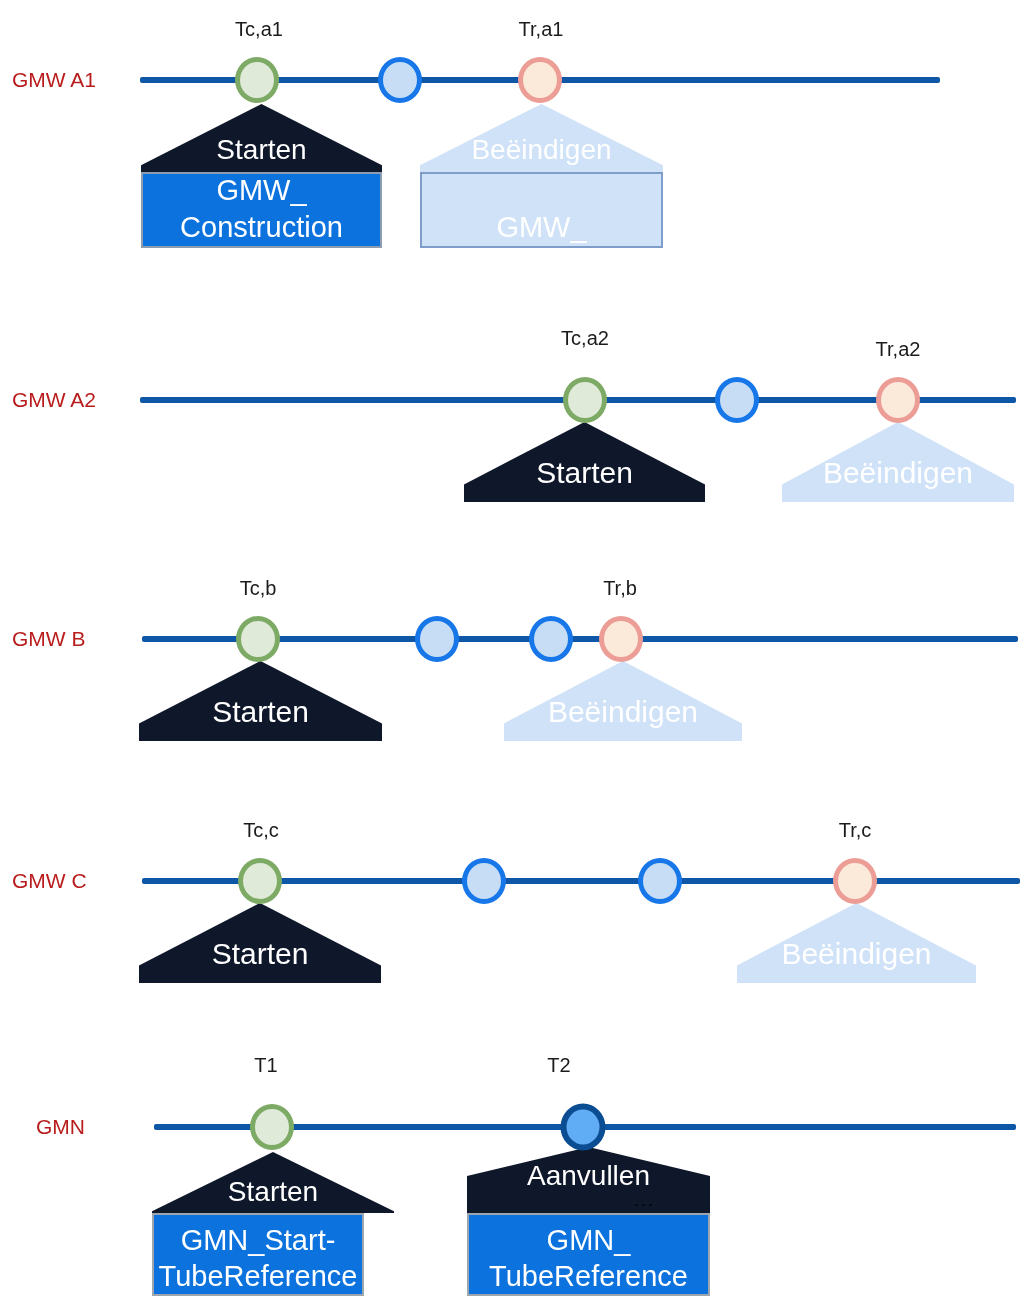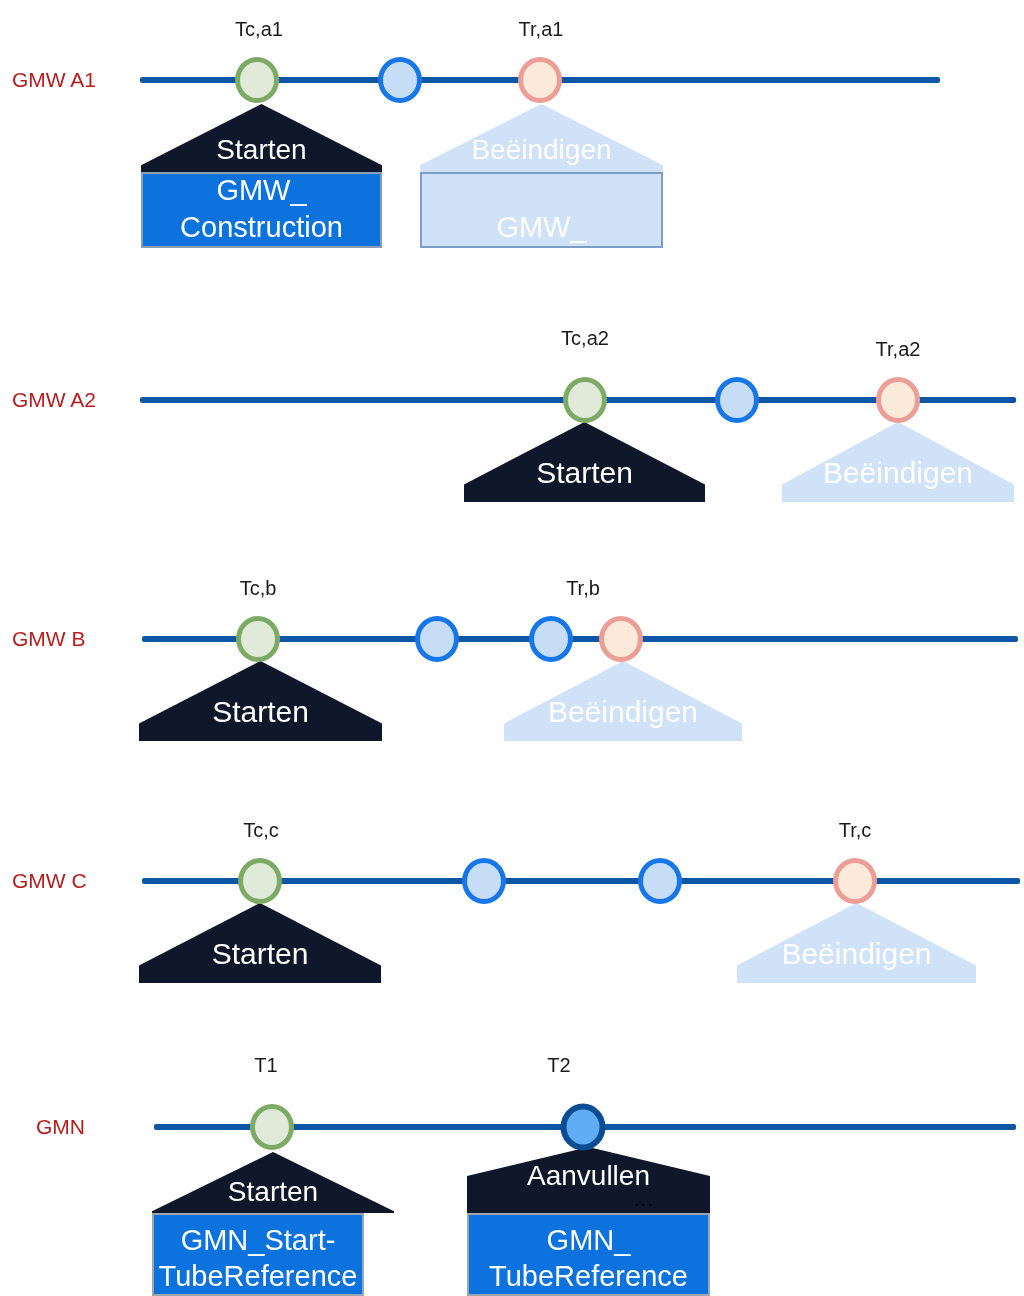--- a/index.html
+++ b/index.html
@@ -88,21 +88,21 @@
     <span>Beëindigen</span>
   </div>
 
   <div class="dot d-green" style="left:585px;top:400px"></div>
   <div class="dot d-blue" style="left:737px;top:400px"></div>
   <div class="dot d-pink" style="left:898px;top:400px"></div>
 
   <div class="row-label" style="left:12px;top:626px">GMW B</div>
   <div class="tl" style="left:142px;top:636px;width:876px"></div>
   <div class="tlabel" style="left:258px;top:576px">Tc,b</div>
-  <div class="tlabel" style="left:583px;top:576px">Tr,b</div>
+  <div class="tlabel" style="left:620px;top:576px">Tr,b</div>
 
   <div class="pent p-dark clip-std" style="left:139px;top:661px;width:243px;height:80px">
     <span>Starten</span>
   </div>
   <div class="pent p-light clip-std" style="left:504px;top:661px;width:238px;height:80px">
     <span>Beëindigen</span>
   </div>
 
   <div class="dot d-green" style="left:258px;top:639px"></div>
   <div class="dot d-blue" style="left:437px;top:639px"></div>

